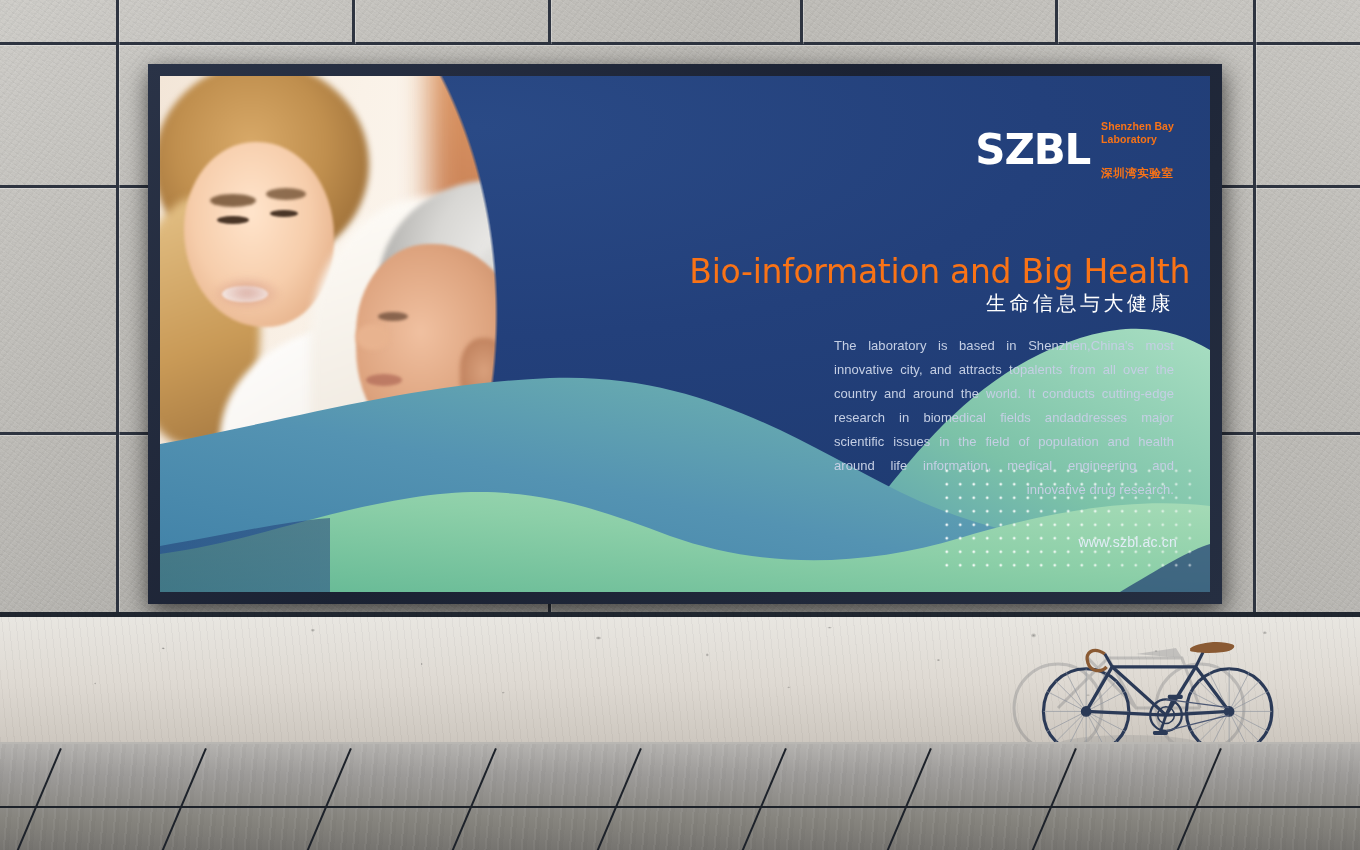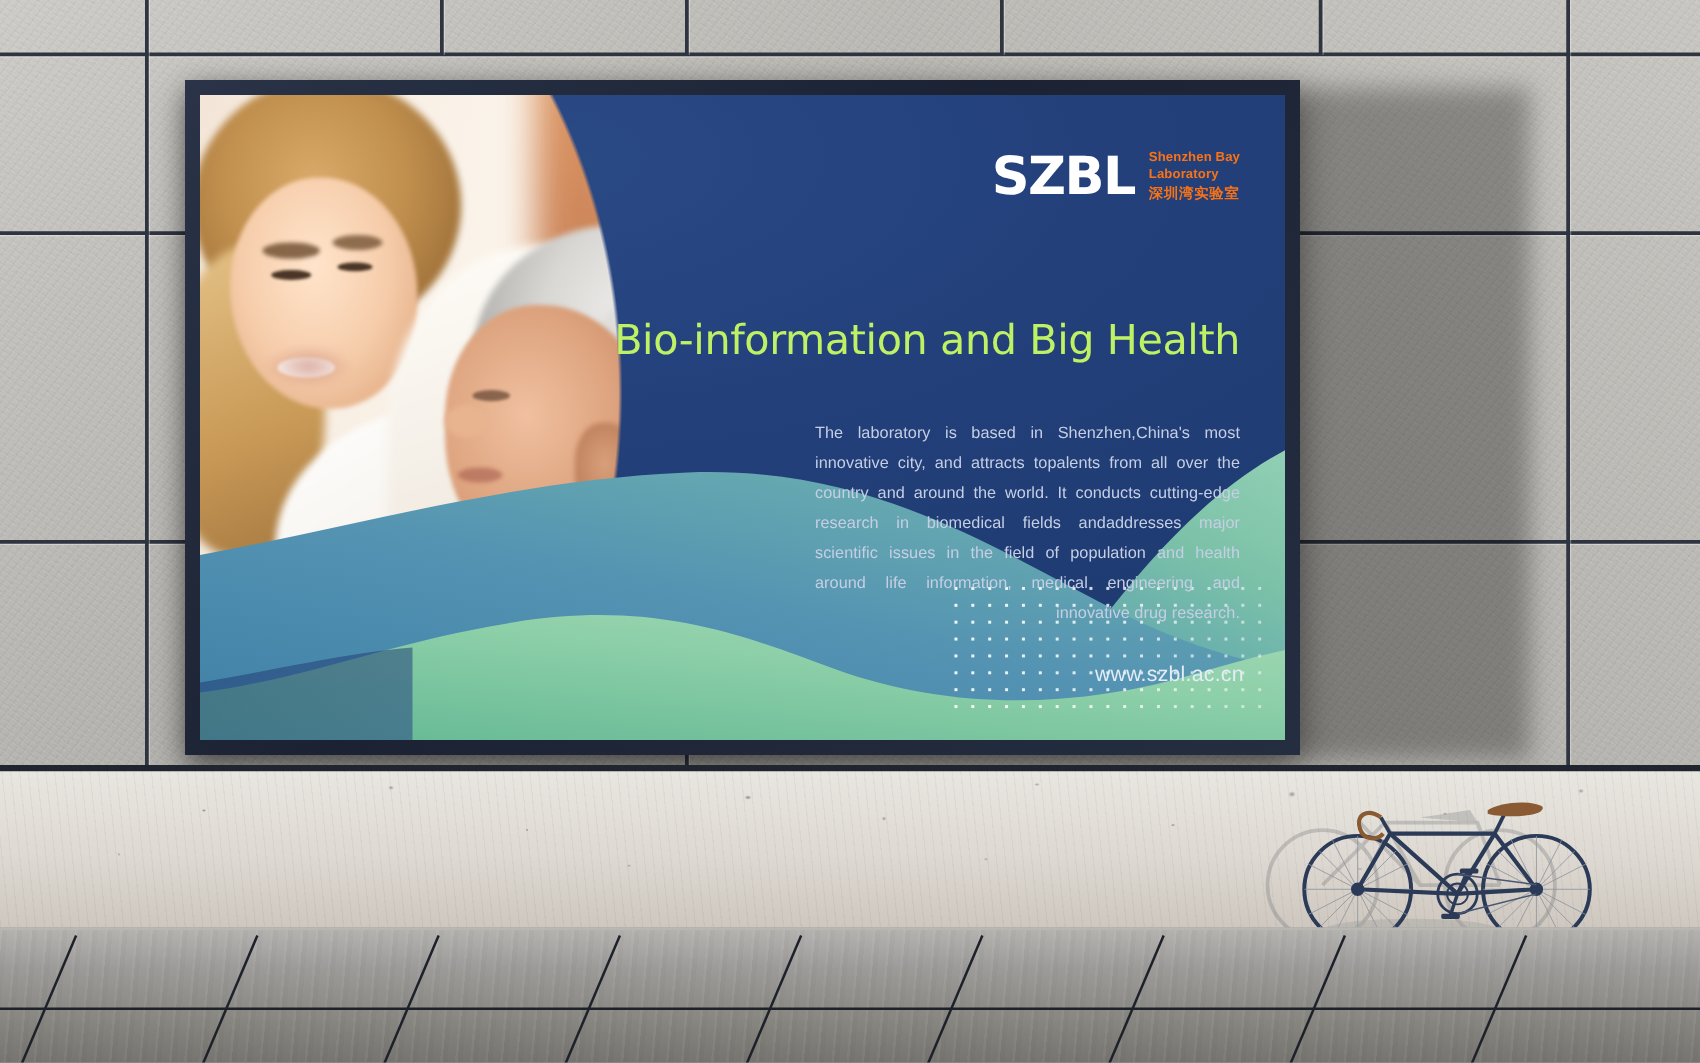--- a/index.html
+++ b/index.html
@@ -46,21 +46,21 @@
   }
   .basewall-top{position:absolute;left:0;top:0;width:1360px;height:5px;background:#20262f;}
 
   .pavement{position:absolute;left:0;top:742px;width:1360px;height:108px;
     background:linear-gradient(180deg,#b6b4b1 0%,#9d9b99 30%,#87857f 70%,#767470 100%);}
   .pave-joint{position:absolute;background:#1d222a;transform-origin:top left;}
 
   
   .board-shadow{position:absolute;left:152px;top:70px;width:1072px;height:538px;
     background:rgba(0,0,0,.30);filter:blur(10px);}
-  .board{position:absolute;left:148px;top:64px;width:892px;height:540px;
+  .board{position:absolute;left:148px;top:64px;width:1074px;height:540px;
     background:linear-gradient(135deg,#2a3347 0%,#1b2233 45%,#252e41 100%);
     padding:12px;box-sizing:border-box;
     box-shadow:0 10px 26px rgba(0,0,0,.45);}
   .board-inner{position:relative;width:100%;height:100%;overflow:hidden;
     background:#23407b;box-shadow:inset 0 0 0 2px #3b4a66;}
 
   
   .poster{position:absolute;inset:0;overflow:hidden;background:#23407b;}
   .poster-bg{position:absolute;inset:0;
     background:radial-gradient(ellipse 120% 90% at 30% 10%, #2a4a86 0%, #23407b 45%, #1e3a70 100%);}
@@ -85,34 +85,34 @@
     -webkit-mask-image:linear-gradient(100deg, rgba(0,0,0,1) 0%, rgba(0,0,0,.85) 55%, rgba(0,0,0,.55) 100%);
             mask-image:linear-gradient(100deg, rgba(0,0,0,1) 0%, rgba(0,0,0,.85) 55%, rgba(0,0,0,.55) 100%);
     opacity:.92;}
 
   
   .logo{position:absolute;right:36px;top:44px;display:flex;align-items:center;gap:11px;}
   .logo-mark{font-size:42px;font-weight:bold;color:#fff;letter-spacing:-1.2px;line-height:1;
     font-family:"DejaVu Sans","Liberation Sans",sans-serif;}
   .logo-txt{color:#f97316;line-height:1.24;}
   .logo-en{font-size:10.5px;font-weight:bold;letter-spacing:.1px;}
-  .logo-cn{font-size:11.5px;font-weight:bold;margin-top:2px;letter-spacing:.6px;}
-
-  
-  .title-en{position:absolute;right:36px;top:176px;font-size:33px;color:#bef264;
+  .logo-cn{font-size:11.5px;font-weight:bold;margin-top:20px;letter-spacing:.6px;}
+
+  
+  .title-en{position:absolute;right:20px;top:176px;font-size:33px;color:#f97316;
     letter-spacing:-.3px;white-space:nowrap;text-align:right;
     font-family:"DejaVu Sans","Liberation Sans",sans-serif;}
   .title-cn{position:absolute;right:36px;top:214px;font-size:20px;color:#ffffff;
     letter-spacing:3.5px;white-space:nowrap;text-align:right;}
 
   .body-copy{position:absolute;right:36px;top:258px;width:340px;color:#c5cfe4;
     font-size:13px;line-height:1.85;text-align:justify;text-align-last:right;
     letter-spacing:.05px;}
 
-  .site-url{position:absolute;right:33px;bottom:42px;color:#e3ecf7;font-size:17px;letter-spacing:.2px;}
+  .site-url{position:absolute;right:33px;bottom:42px;color:#e3ecf7;font-size:14px;letter-spacing:.2px;}
 
   
   .bike-wrap{position:absolute;left:1008px;top:626px;width:290px;height:130px;}
   .bike-shadow{position:absolute;left:-22px;top:-6px;width:300px;height:140px;opacity:.30;}
 </style>
 </head>
 <body>
 
 <div class="scene">
 
@@ -246,20 +246,21 @@
         <div class="logo">
           <div class="logo-mark">SZBL</div>
           <div class="logo-txt">
             <div class="logo-en">Shenzhen Bay</div>
             <div class="logo-en">Laboratory</div>
             <div class="logo-cn">深圳湾实验室</div>
           </div>
         </div>
 
         <div class="title-en">Bio-information and Big Health</div>
+        <div class="title-cn">生命信息与大健康</div>
         <div class="body-copy">The laboratory is based in Shenzhen,China's most innovative city, and attracts topalents from all over the country and around the world. It conducts cutting-edge research in biomedical fields andaddresses major scientific issues in the field of population and health around life information, medical engineering and innovative drug research.</div>
         <div class="site-url">www.szbl.ac.cn</div>
 
       </div>
     </div>
   </div>
 
   <div class="basewall">
     <div class="basewall-top"></div>
     <div class="basewall-grain"></div>

